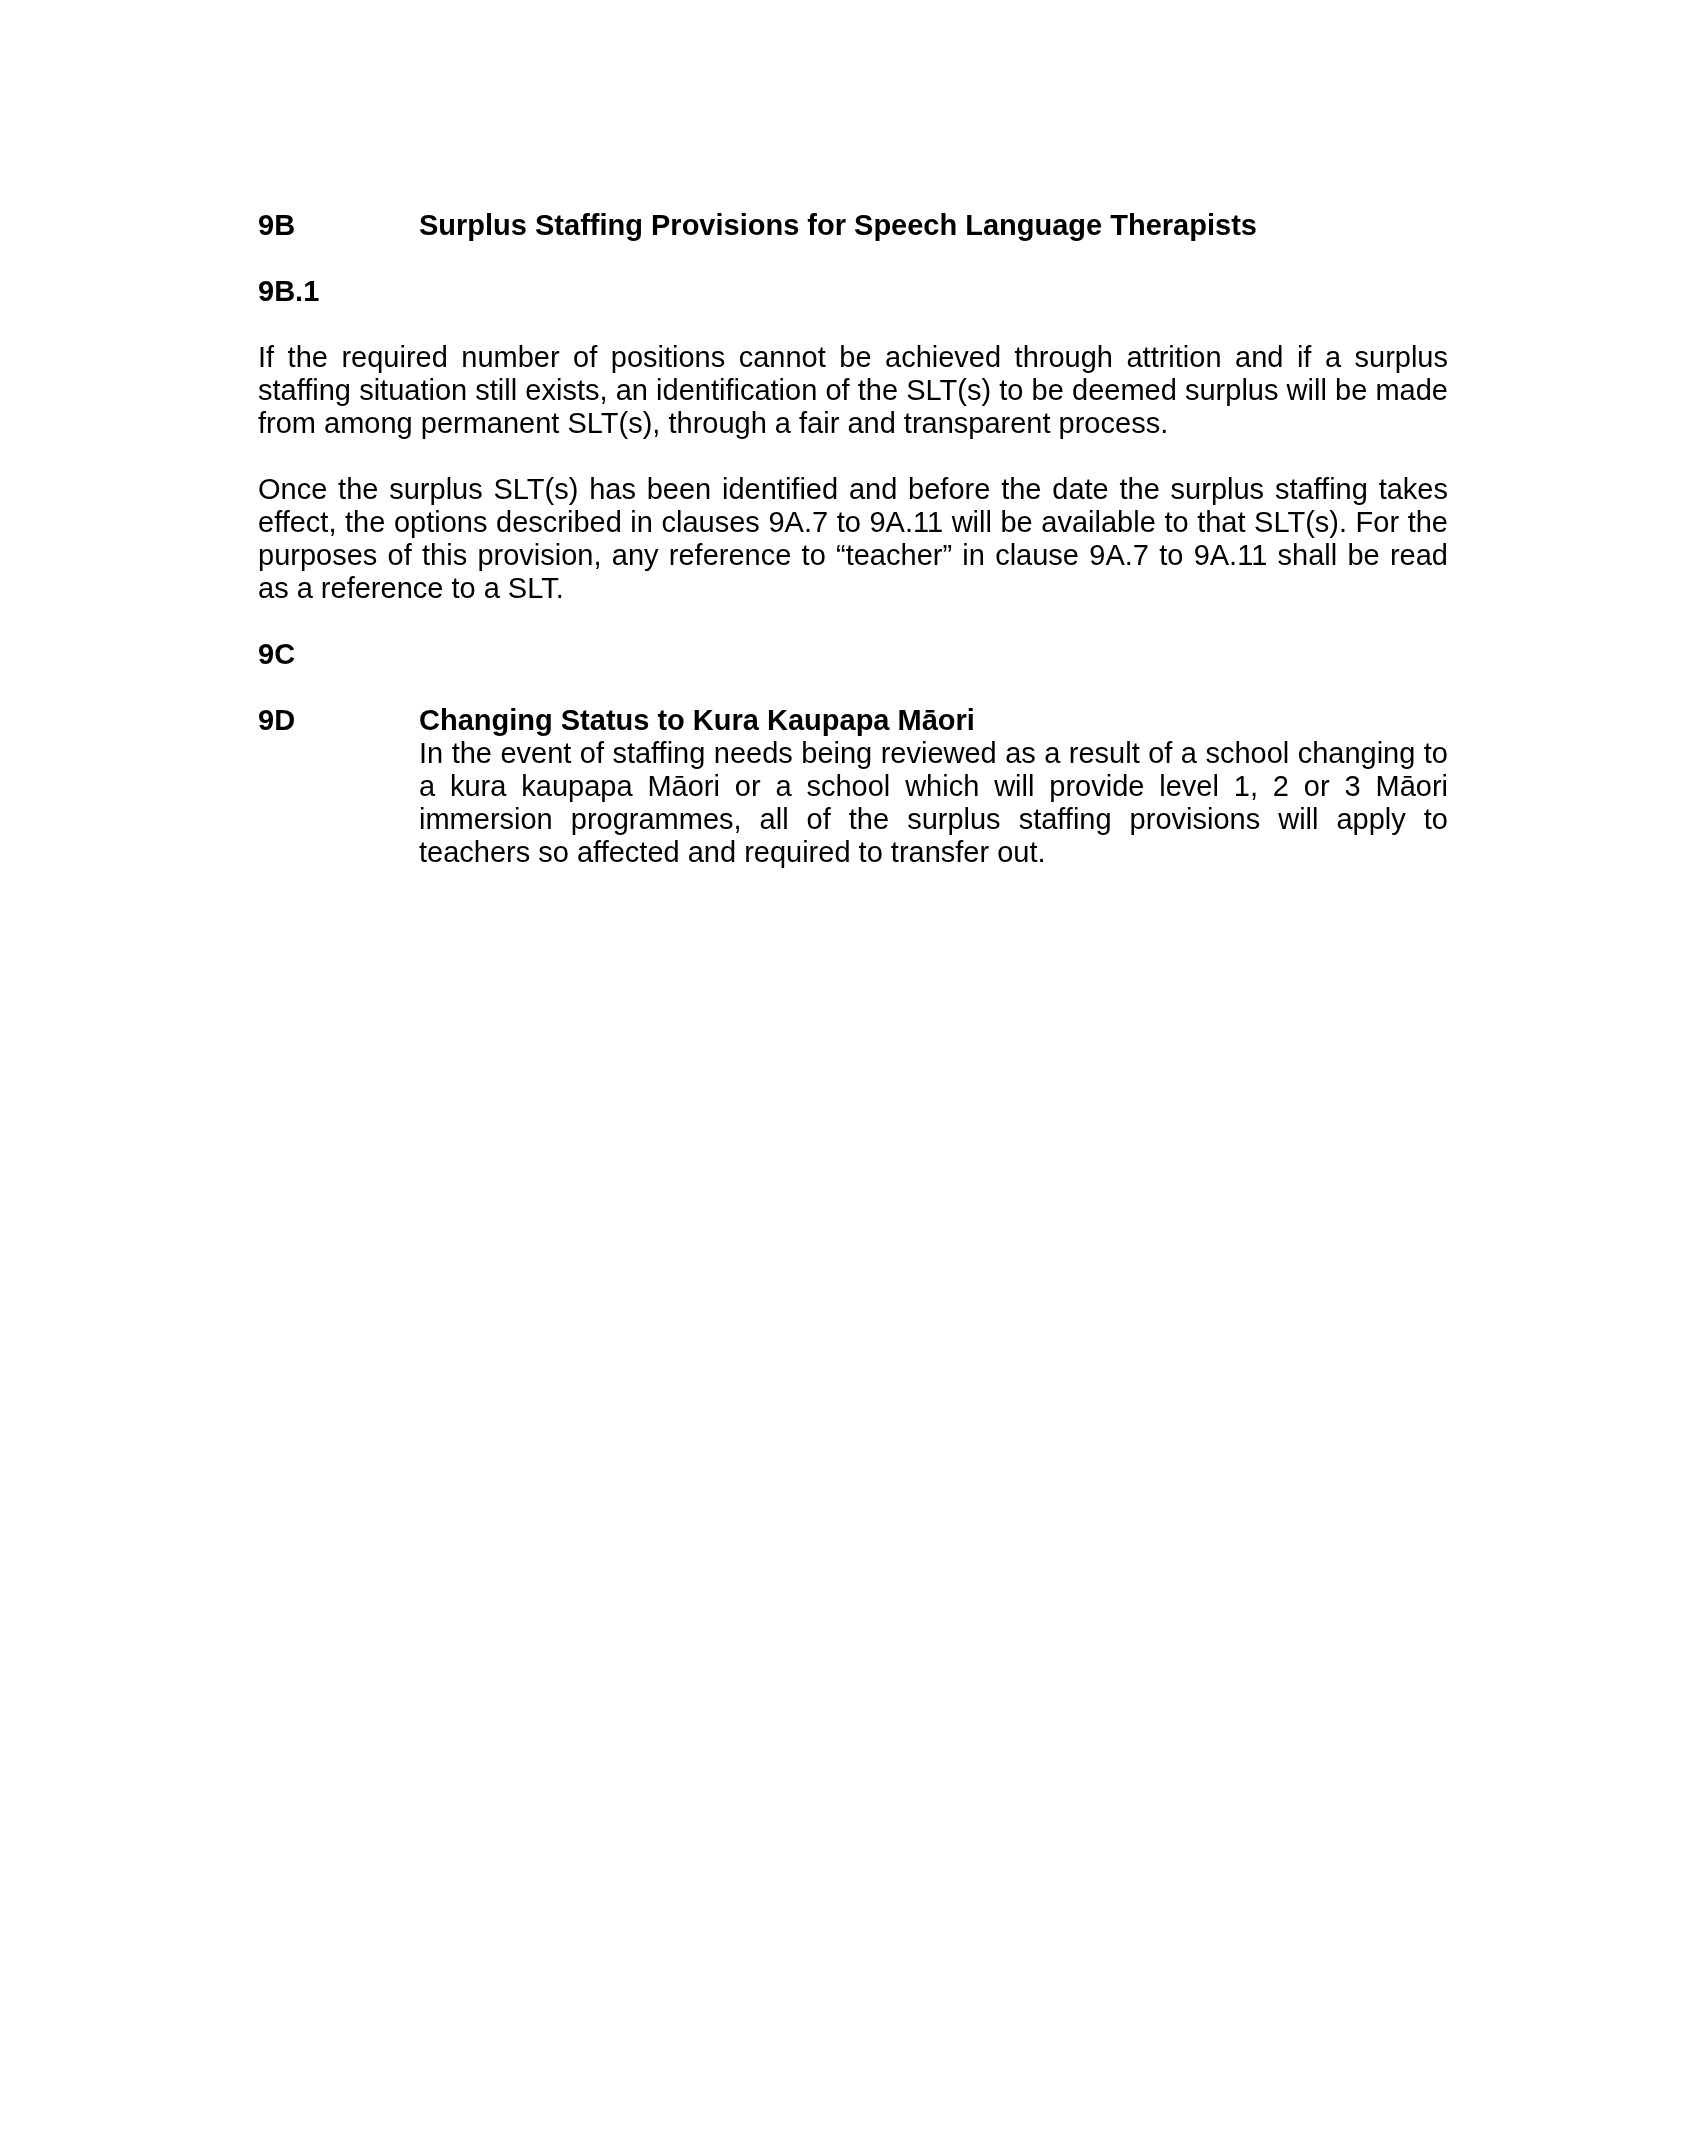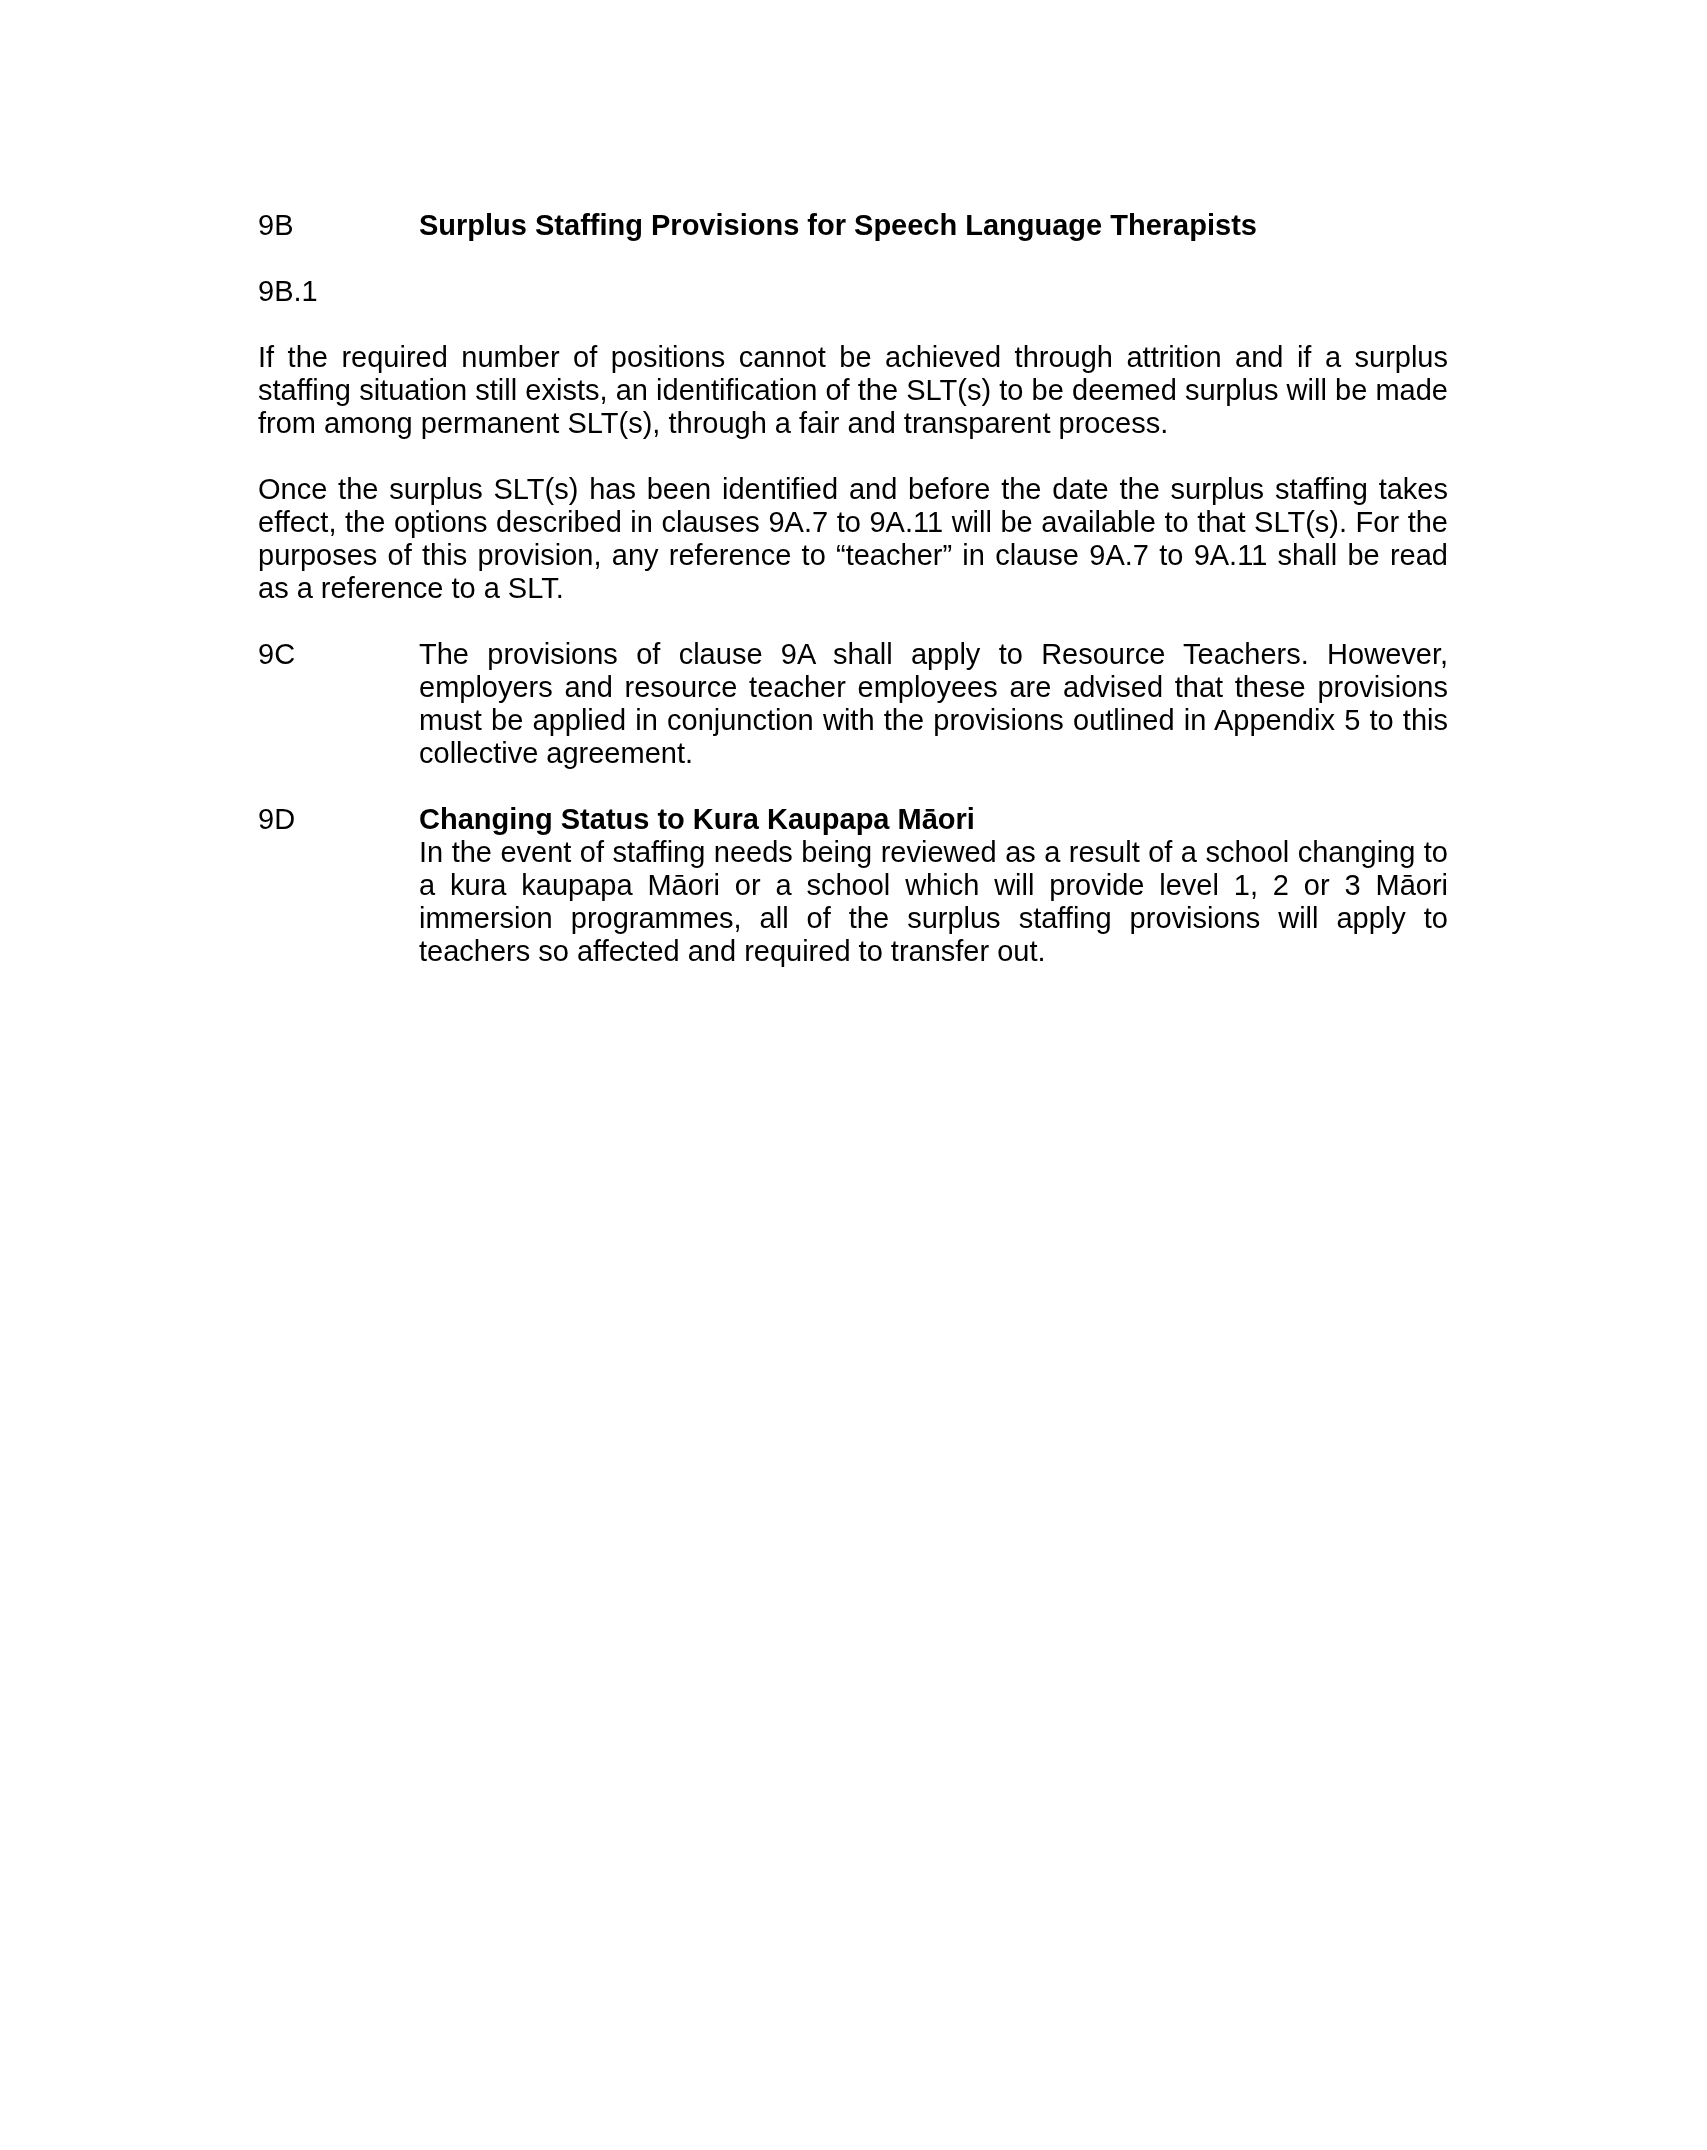--- a/index.html
+++ b/index.html
@@ -19,21 +19,21 @@
     box-sizing: border-box;
     padding: 209px 259px 0 258px;
   }
   .block {
     display: flex;
     flex-direction: row;
     margin-bottom: 33px;
   }
   .num {
     flex: 0 0 161px;
-    font-weight: normal;
+    font-weight: bold;
   }
   .bodycol {
     flex: 1 1 auto;
     min-width: 0;
   }
   .heading {
     font-weight: bold;
   }
   .para {
     text-align: justify;
@@ -67,21 +67,20 @@
 
   <div class="block">
     <div class="bodycol">
       <div class="para">Once the surplus SLT(s) has been identified and before the date the surplus staffing takes effect, the options described in clauses 9A.7 to 9A.11 will be available to that SLT(s). For the purposes of this provision, any reference to “teacher” in clause 9A.7 to 9A.11 shall be read as a reference to a SLT.</div>
     </div>
   </div>
 
   <div class="block">
     <div class="num">9C</div>
     <div class="bodycol">
-      <div class="para">The provisions of clause 9A shall apply to Resource Teachers. However, employers and resource teacher employees are advised that these provisions must be applied in conjunction with the provisions outlined in Appendix 5 to this collective agreement.</div>
     </div>
   </div>
 
   <div class="block">
     <div class="num">9D</div>
     <div class="bodycol">
       <div class="heading">Changing Status to Kura Kaupapa Māori</div>
       <div class="para">In the event of staffing needs being reviewed as a result of a school changing to a kura kaupapa Māori or a school which will provide level 1, 2 or 3 Māori immersion programmes, all of the surplus staffing provisions will apply to teachers so affected and required to transfer out.</div>
     </div>
   </div>

